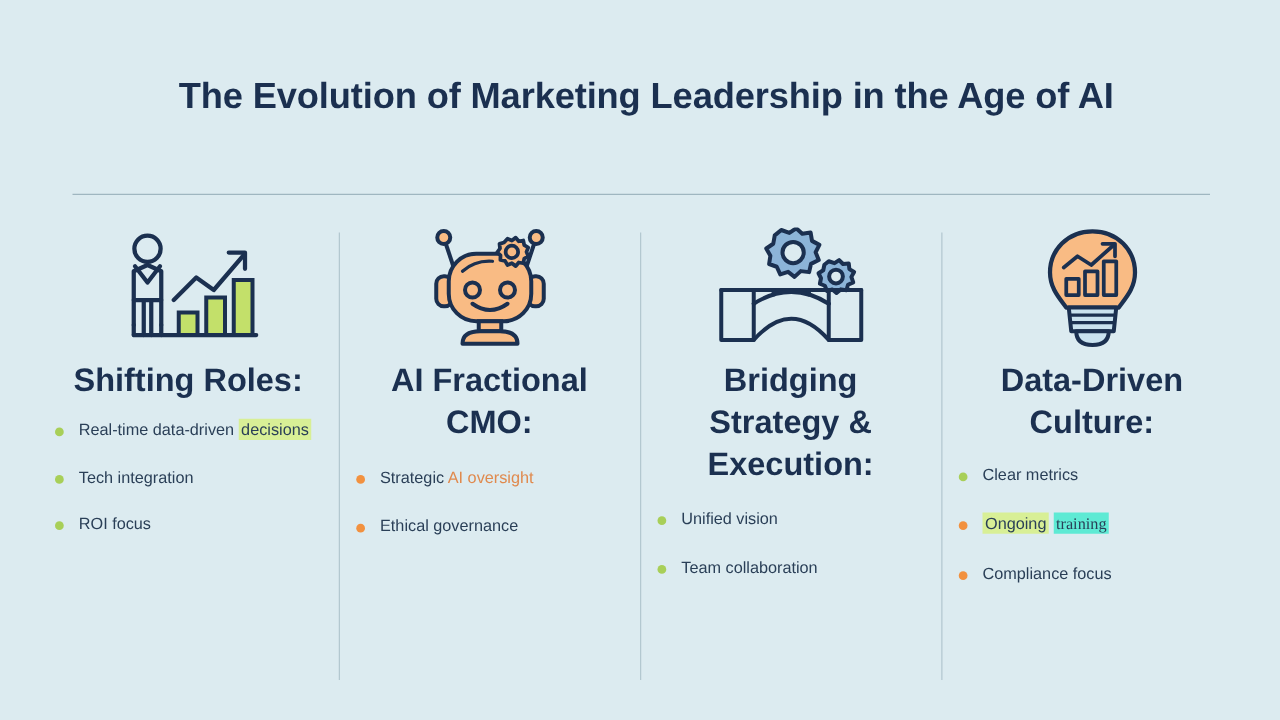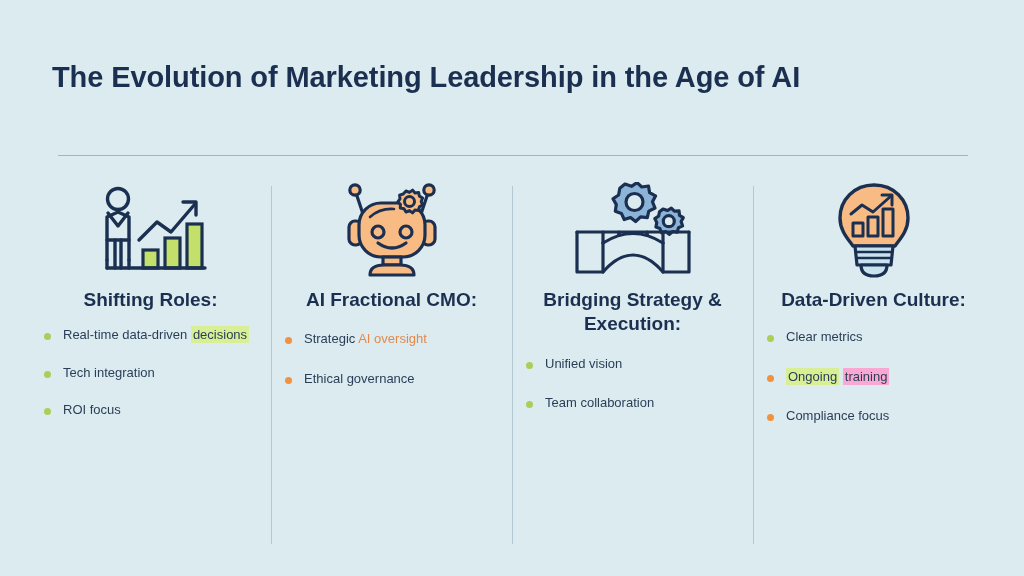--- a/index.html
+++ b/index.html
@@ -17,24 +17,24 @@
   .slide {
     position: relative;
     width: 1024px;
     height: 576px;
     background: #dcebf0;
   }
 
   
   .title-block {
     position: absolute;
-    left: 52px;
+    left: 62px;
     top: 58px;
     width: 910px;
-    text-align: left;
+    text-align: center;
   }
   .title {
     font-size: 29px;
     font-weight: bold;
     line-height: 1.32;
     color: #1b3050;
     letter-spacing: -0.1px;
   }
   .title-rule {
     position: absolute;
@@ -75,21 +75,21 @@
     height: 100px;
     display: flex;
     align-items: center;
     justify-content: center;
   }
   .icon-wrap svg { display: block; }
 
   .col-heading {
     margin-top: 8px;
     text-align: center;
-    font-size: 19px;
+    font-size: 26px;
     font-weight: bold;
     line-height: 1.28;
     color: #1b3050;
   }
 
   .bullets {
     margin-top: 18px;
     padding: 0;
     list-style: none;
   }
@@ -112,24 +112,25 @@
   .dot-green { background: #a8cf58; }
   .dot-orange { background: #f2913f; }
 
   .hl-green {
     background: #d8ef96;
     box-decoration-break: clone;
     -webkit-box-decoration-break: clone;
     padding: 1px 2px;
   }
   .hl-orange {
-    background: #f9a8d4;
+    background: #5eead4;
     box-decoration-break: clone;
     -webkit-box-decoration-break: clone;
     padding: 1px 2px;
+    font-family: Liberation Serif, serif;
   }
   .tx-orange { color: #e08a4e; }
 
   
   .col-1 .bullets { margin-top: 14px; }
   .col-2 .bullets { }
   .col-3 .bullets { }
   .col-4 .bullets { margin-top: 16px; }
   .col-2 .bullet, .col-3 .bullet, .col-4 .bullet { margin-bottom: 22px; }
 </style>

